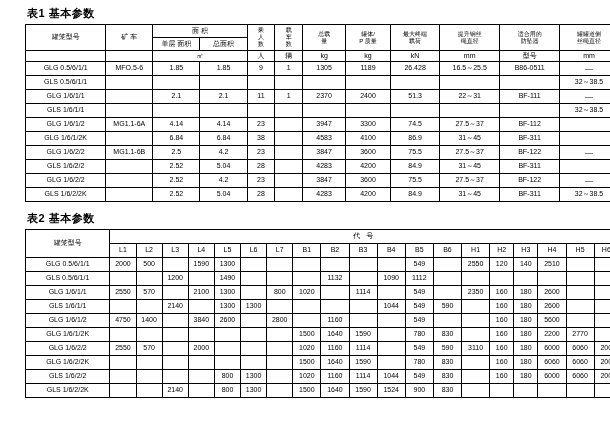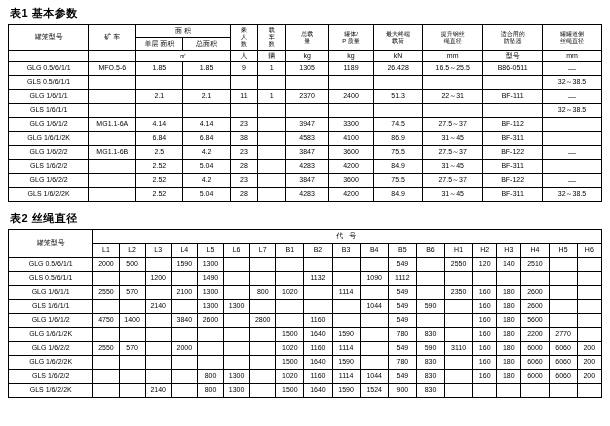--- a/index.html
+++ b/index.html
@@ -8,21 +8,21 @@
     background: #ffffff;
   }
   body {
     width: 610px; height: 426px;
     font-family: "Liberation Sans", sans-serif;
     color: #000;
     overflow: hidden;
   }
   .page {
     width: 610px; height: 341px;
-    padding: 6px 8px 0 8px;
+    padding: 6px 8px 0 25px;
     position: relative;
   }
   .tbl-title {
     font-size: 11px;
     font-weight: bold;
     margin: 0 0 3px 2px;
     letter-spacing: 0.5px;
   }
   table {
     border-collapse: collapse;
@@ -250,21 +250,21 @@
         <td>4200</td>
         <td>84.9</td>
         <td>31～45</td>
         <td>BF-311</td>
         <td>32～38.5</td>
       </tr>
     </tbody>
   </table>
 
   <div class="tbl2-wrap">
-    <div class="tbl-title">表2 丝绳直径</div>
+    <div class="tbl-title">表2 基本参数</div>
 
     <table id="t2">
       <colgroup>
         <col style="width:84px">
         <col style="width:26px">
           <col style="width:26px">
           <col style="width:26px">
           <col style="width:26px">
         <col style="width:26px">
           <col style="width:26px">

